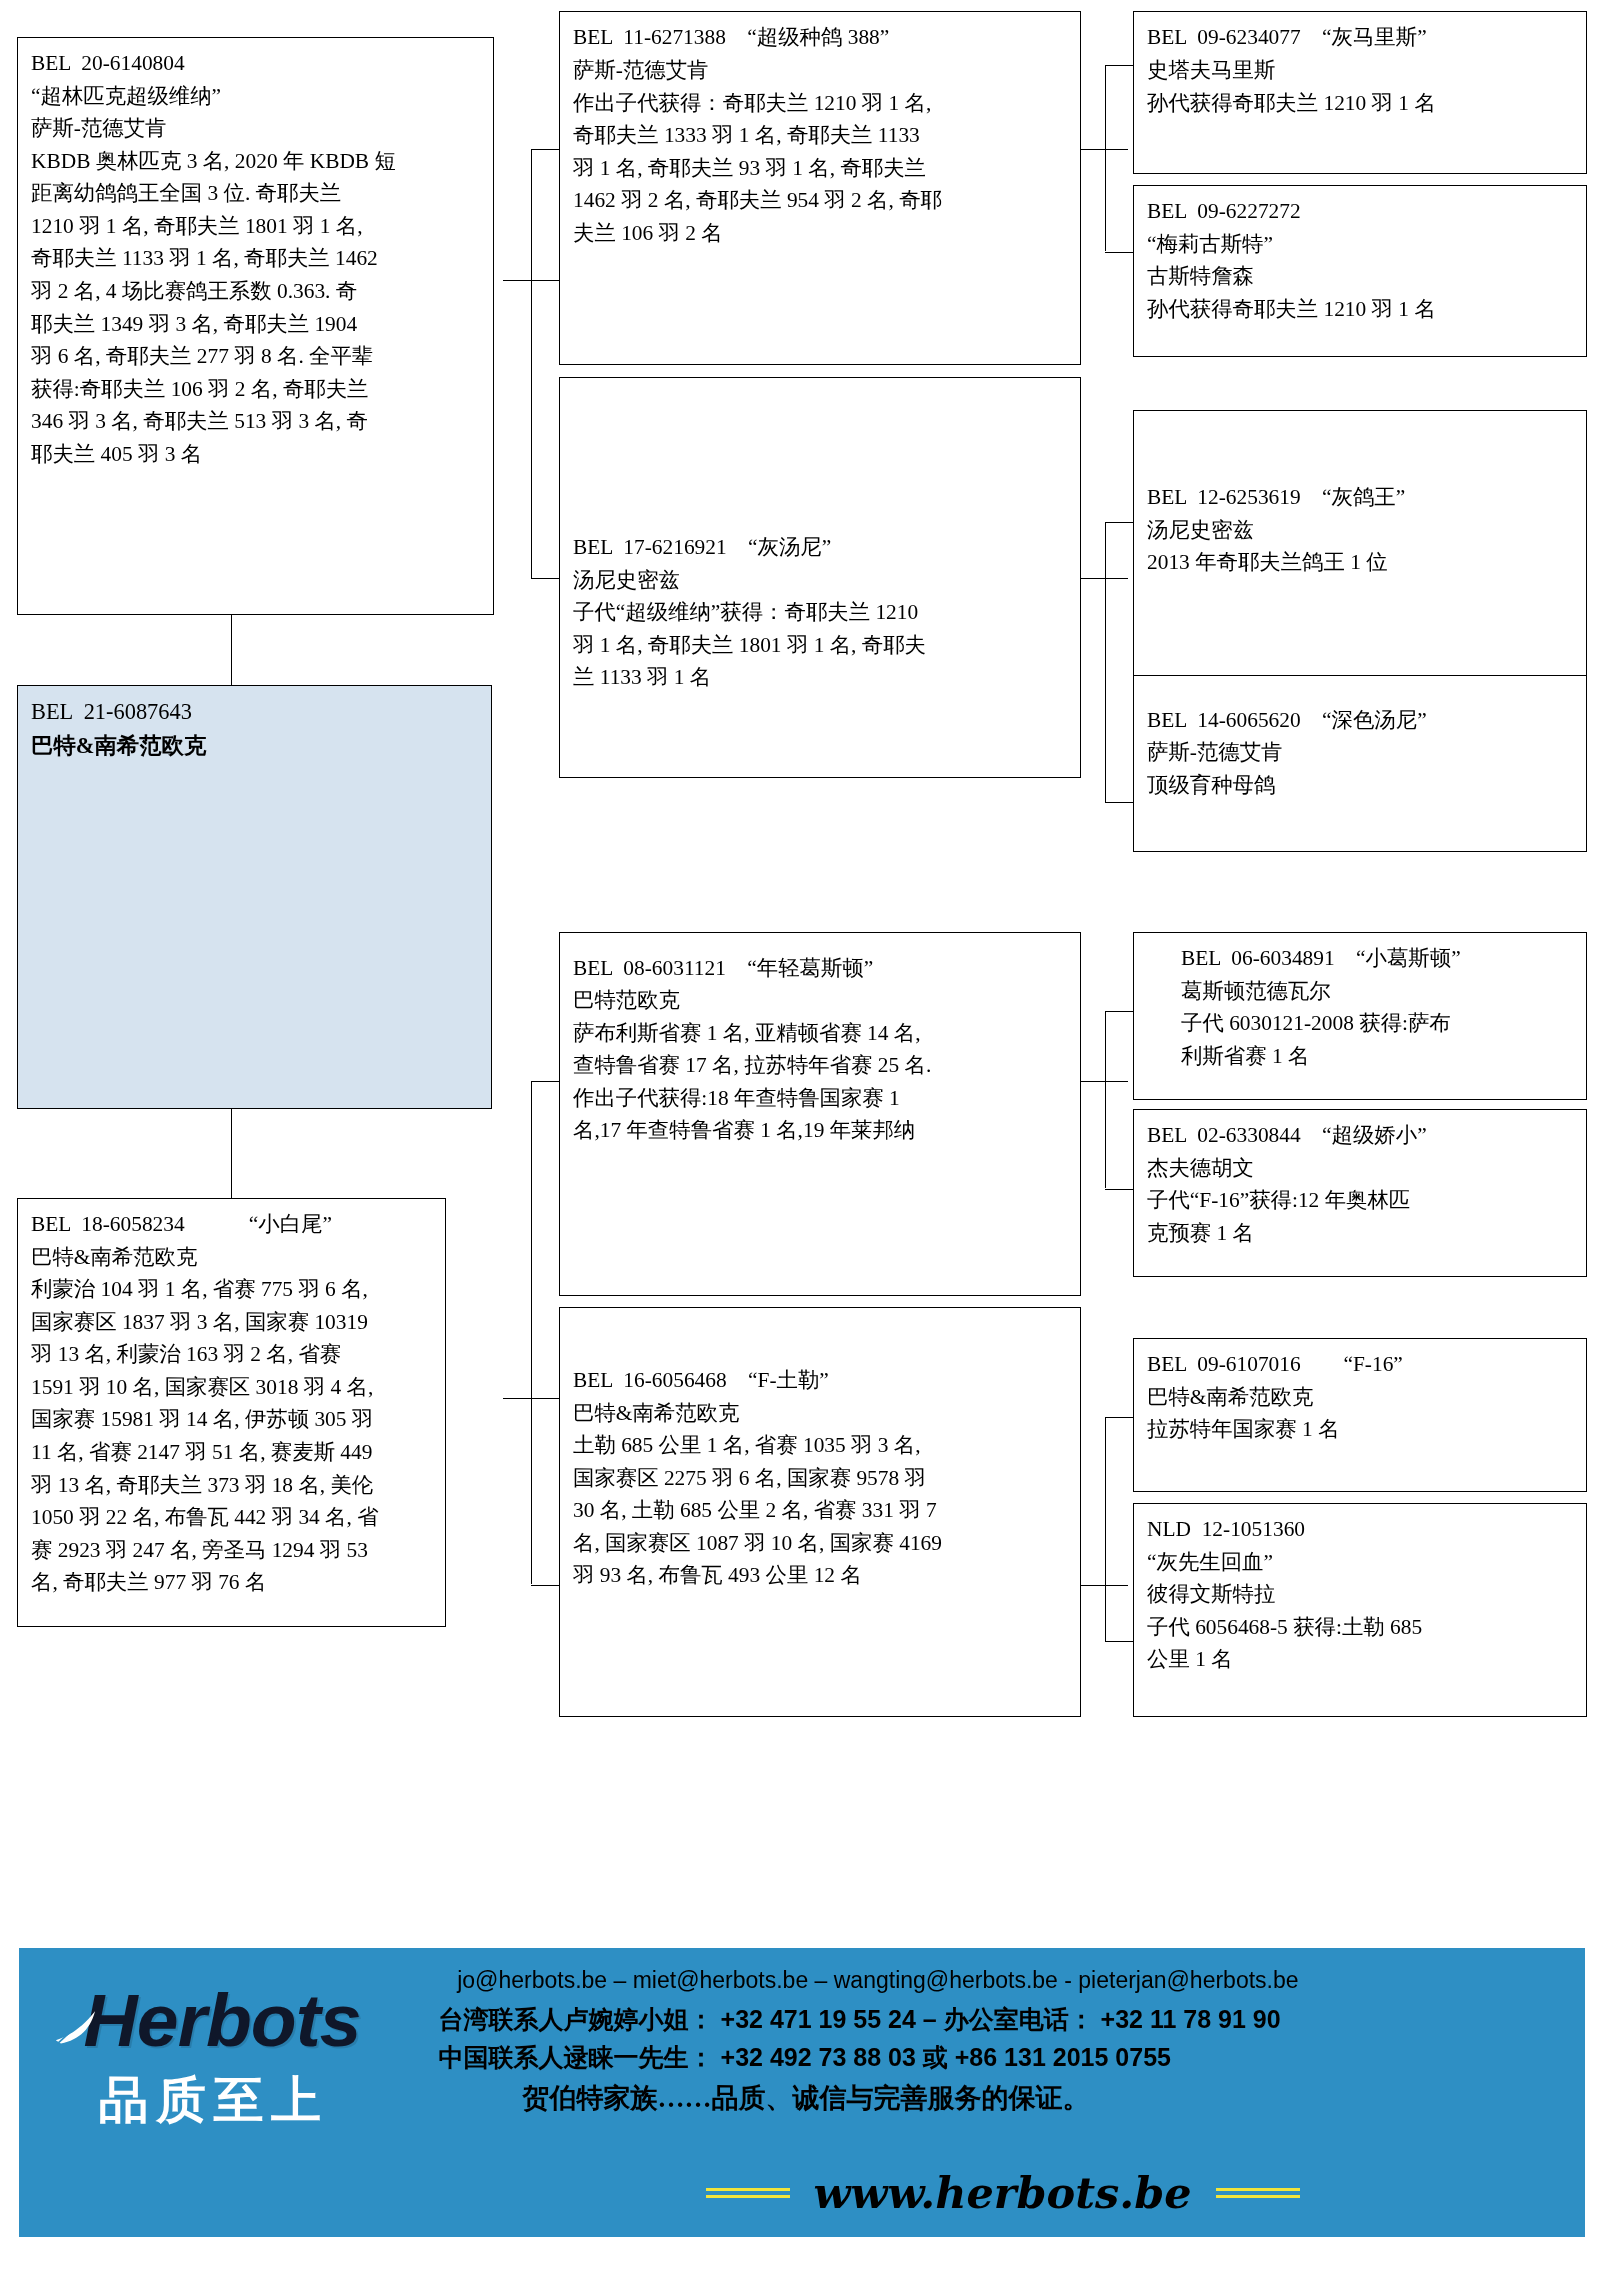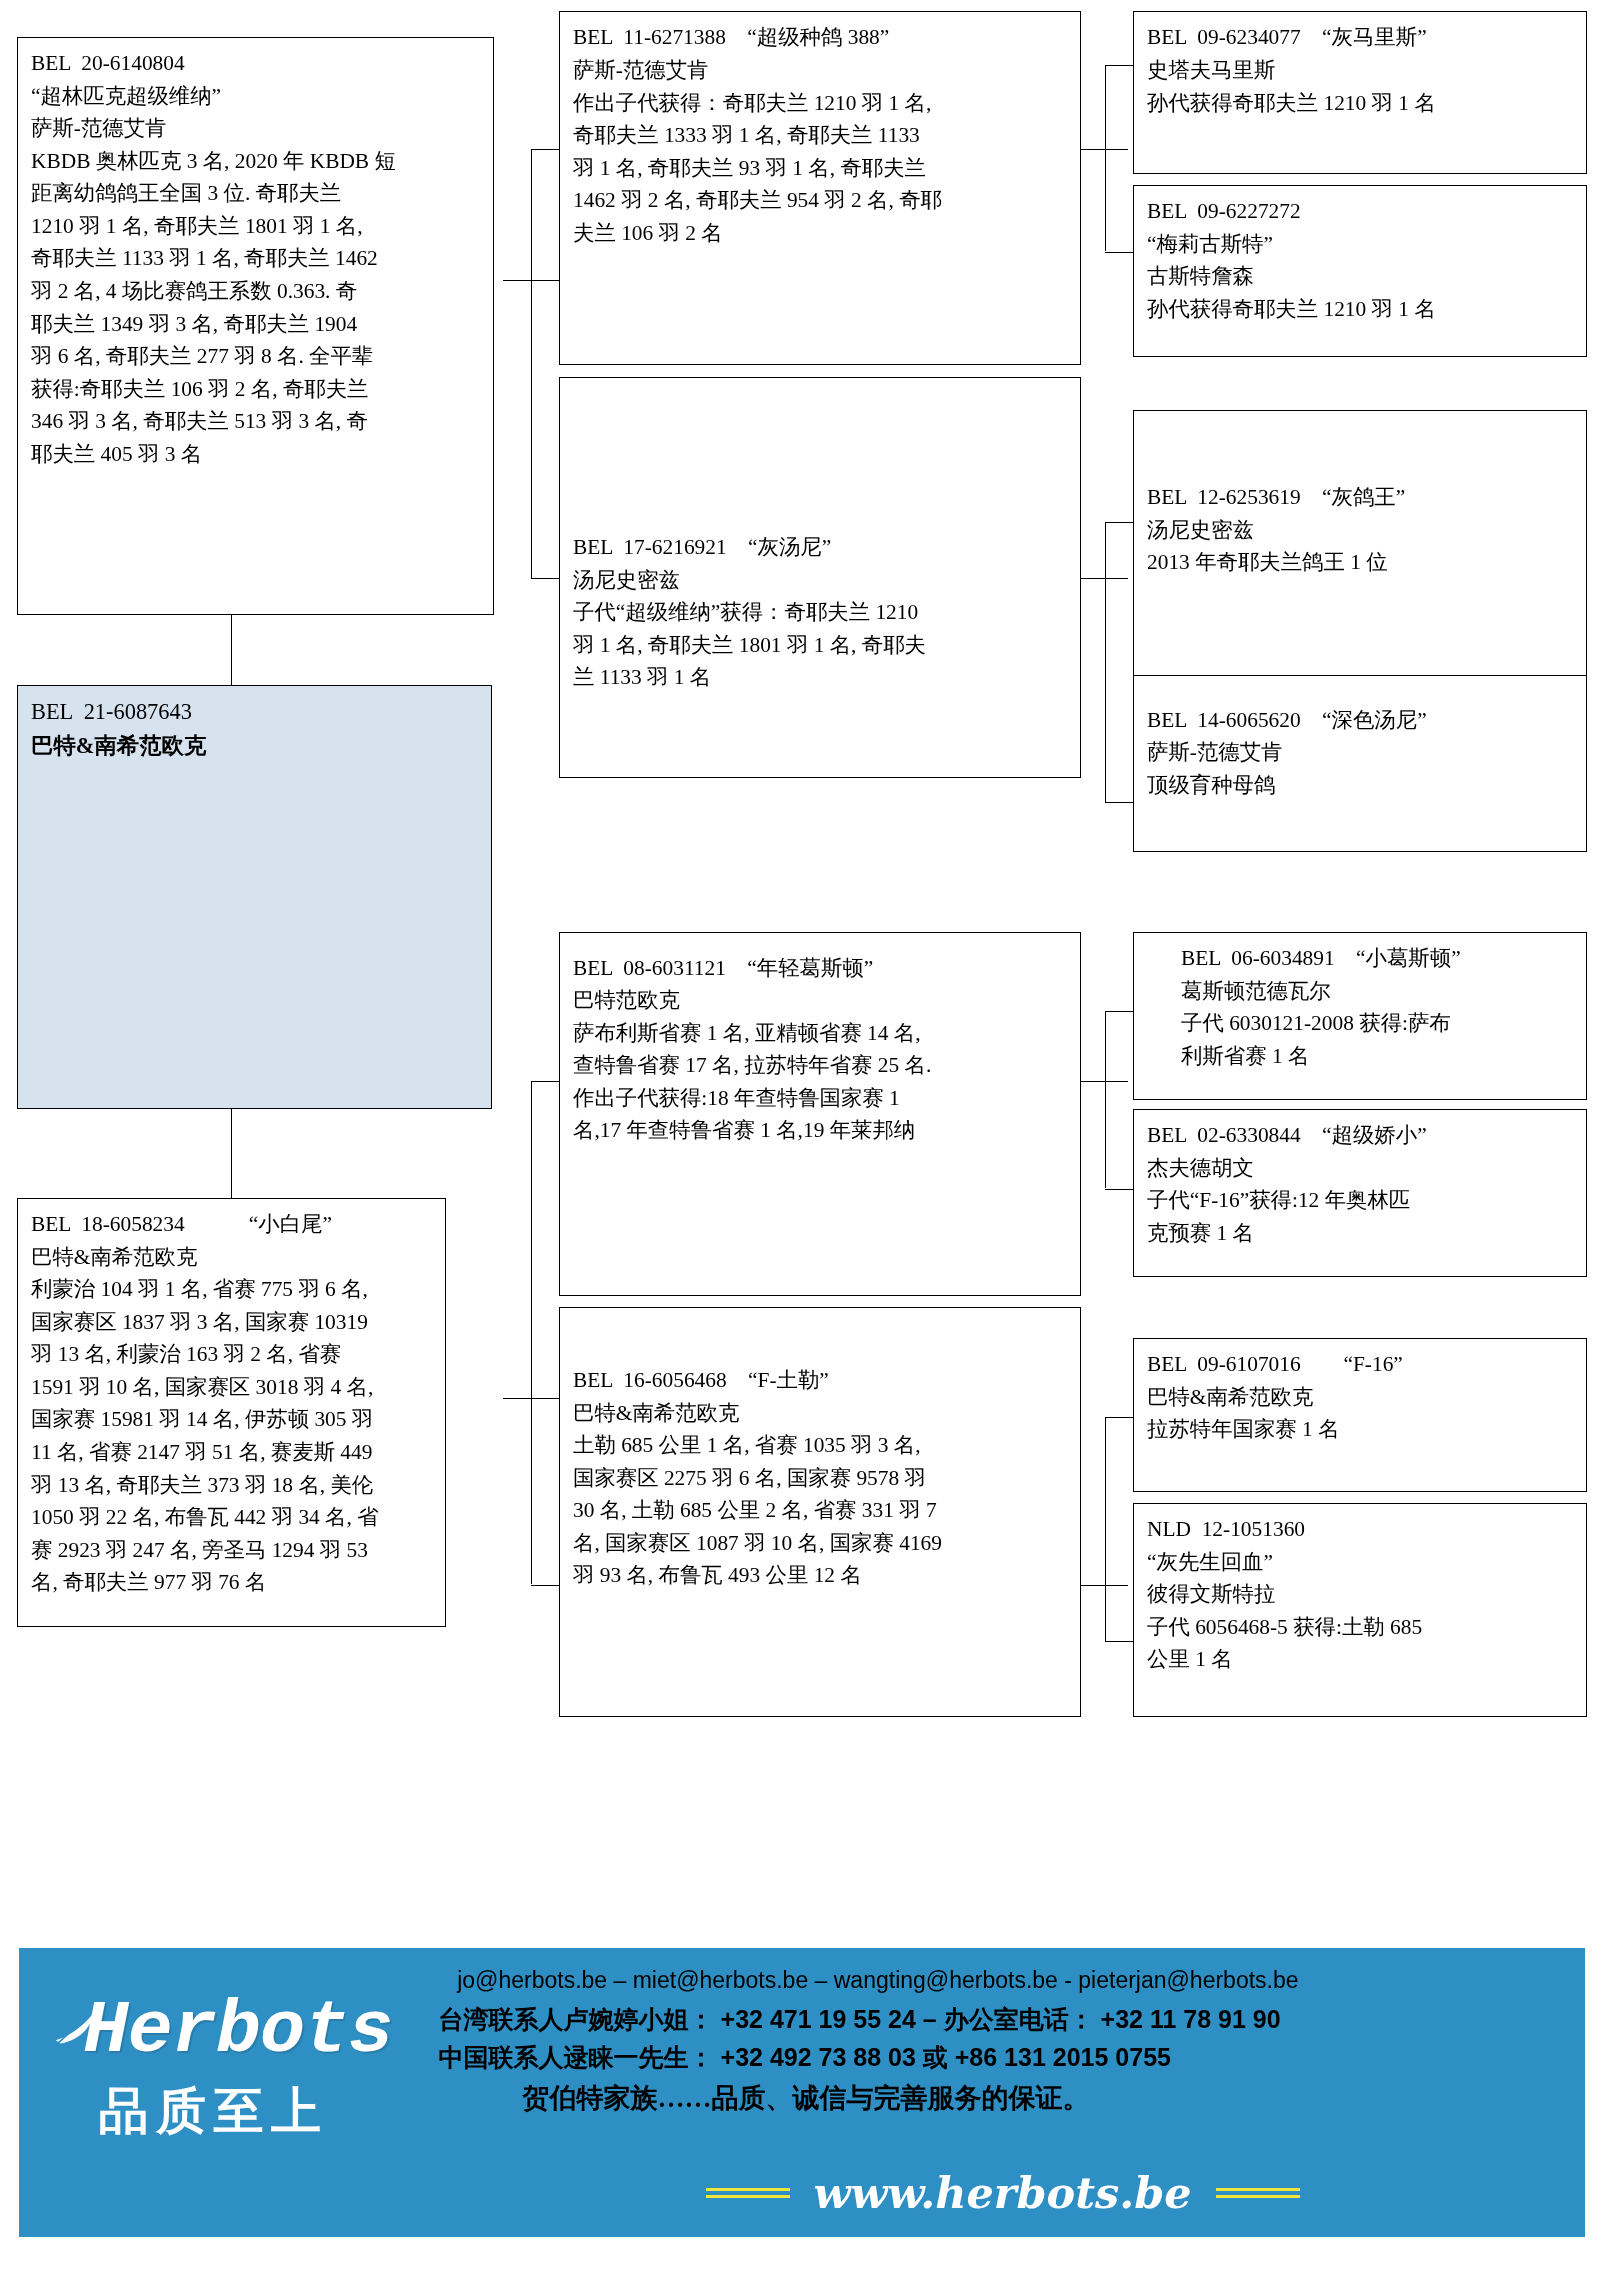--- a/index.html
+++ b/index.html
@@ -68,28 +68,28 @@
     overflow: hidden;
   }
   #footer .logo-area {
     position: absolute;
     left: 28px;
     top: 17px;
     width: 401px;
     height: 252px;
   }
   .logo-script {
-    font-family: Liberation Mono, monospace;
+    font-family: Liberation Sans, sans-serif;
     font-style: italic;
     font-weight: bold;
     font-size: 75px;
-    color: #ffffff;
+    color: #0f172a;
     letter-spacing: -0.9px;
     margin-left: 37px;
-    margin-top: 24px;
+    margin-top: 12px;
     text-shadow: 1.9px 1.9px 0 rgba(0,0,0,0.12);
   }
   .logo-sub {
     font-family: "Liberation Serif", serif;
     font-weight: bold;
     font-size: 50px;
     color: #ffffff;
     letter-spacing: 7.5px;
     margin-left: 52px;
     margin-top: 3.7px;
@@ -137,21 +137,21 @@
     width: 1128px;
     display: flex;
     align-items: center;
     justify-content: center;
   }
   .web-url {
     font-family: "DejaVu Serif", serif;
     font-style: italic;
     font-weight: bold;
     font-size: 43px;
-    color: #ffffff;
+    color: #000000;
     padding: 0 24px;
   }
   .dash {
     width: 84px;
     height: 0;
     border-top: 3.7px solid #f2e53c;
     border-bottom: 3.7px solid #f2e53c;
     height: 10.3px;
     box-sizing: border-box;
   }

